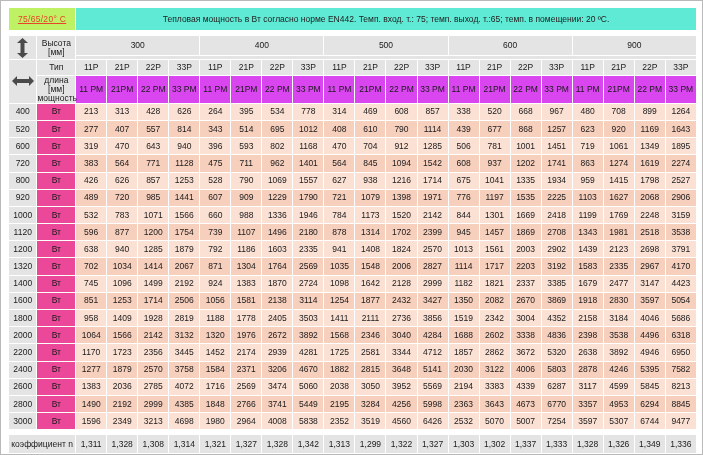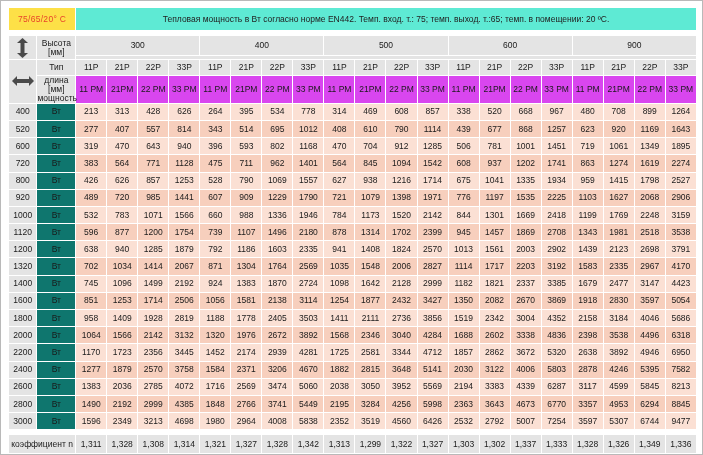--- a/index.html
+++ b/index.html
@@ -28,26 +28,27 @@
     border:1px solid #ffffff;
     padding:0;
     text-align:center;
     vertical-align:middle;
     font-weight:normal;
     font-size:8.5px;
     line-height:1.05;
   }
   
   .titlecell{
-    background:#fde047;
+    background:#bef264;
     color:#e8442a;
     font-size:14px;
     font-weight:bold;
     height:22px;
     letter-spacing:.3px;
+    text-decoration:underline;
   }
   .normcell{
     background:#5eead4;
     color:#222;
     font-size:8.2px;
     height:22px;
     padding:0 6px;
   }
   .hdr-h{
     background:#e4e4e4;
@@ -85,21 +86,21 @@
     height:22px;
   }
   
   .len{
     background:#e4e4e4;
     font-weight:bold;
     font-size:9px;
     height:16.2px;
   }
   .unit{
-    background:#0f766e;
+    background:#ec4899;
     font-size:8px;
   }
   .v{
     background:#fbe0d4;
     font-size:8.6px;
     height:16.2px;
   }
   .v.alt{
     background:#f7cfbd;
   }
@@ -677,21 +678,21 @@
           <td class="v">4698</td>
           <td class="v">1980</td>
           <td class="v">2964</td>
           <td class="v">4008</td>
           <td class="v">5838</td>
           <td class="v">2352</td>
           <td class="v">3519</td>
           <td class="v">4560</td>
           <td class="v">6426</td>
           <td class="v">2532</td>
-          <td class="v">2792</td>
+          <td class="v">5070</td>
           <td class="v">5007</td>
           <td class="v">7254</td>
           <td class="v">3597</td>
           <td class="v">5307</td>
           <td class="v">6744</td>
           <td class="v">9477</td>
         </tr>
       </tbody>
 
       <tbody>

